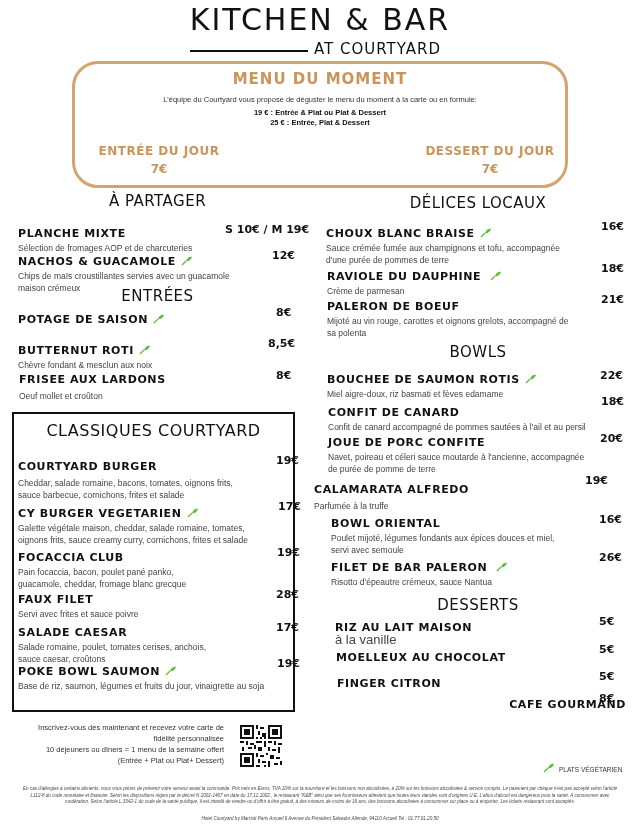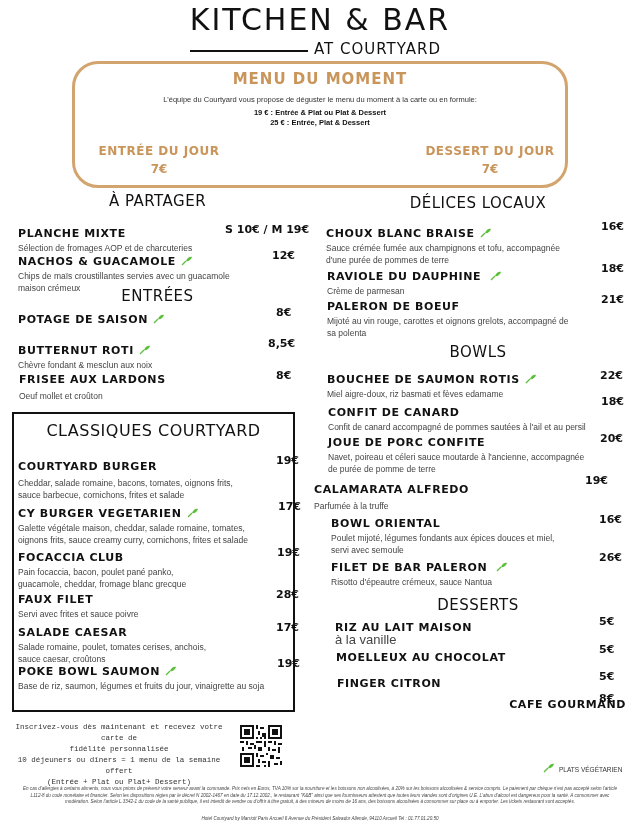--- a/index.html
+++ b/index.html
@@ -31,21 +31,21 @@
   .item { position: absolute; }
   .item .name { font-family: "DejaVu Sans", sans-serif; font-weight: bold; font-size: 11px; letter-spacing: 0.6px; color: #111; white-space: nowrap; display: inline-block; }
   .item .desc { font-size: 8.5px; color: #444; line-height: 12px; margin-top: 1px; }
   .item .price { position: absolute; top: 0; font-family: "DejaVu Sans", sans-serif; font-weight: bold; font-size: 11px; color: #111; white-space: nowrap; }
   .leaf { display: inline-block; width: 12px; height: 10px; margin-left: 5px; vertical-align: -1px; }
 
   
   .classiques-box { position: absolute; left: 12px; top: 412px; width: 283px; height: 300px; border: 2px solid #111; }
 
   
-  .loyalty { position: absolute; left: 14px; top: 722px; width: 210px; text-align: center; font-size: 7.5px; color: #333; line-height: 11px; font-family: Liberation Mono, monospace; }
+  .loyalty { position: absolute; left: 14px; top: 722px; width: 210px; text-align: right; font-size: 7.5px; color: #333; line-height: 11px; }
   .qr { position: absolute; left: 240px; top: 725px; width: 42px; height: 42px; }
   .veg-legend { position: absolute; left: 543px; top: 763px; font-size: 6.5px; color: #333; white-space: nowrap; }
   .legal { position: absolute; left: 10px; top: 786px; width: 620px; text-align: center; font-size: 4.6px; font-style: italic; color: #444; line-height: 6.6px; }
   .address { position: absolute; left: 0; width: 640px; top: 816px; text-align: center; font-size: 4.6px; font-style: italic; color: #444; }
 </style>
 </head>
 <body>
 
 <div class="brand-title">KITCHEN &amp; BAR</div>
 <div class="brand-sub-wrap">

